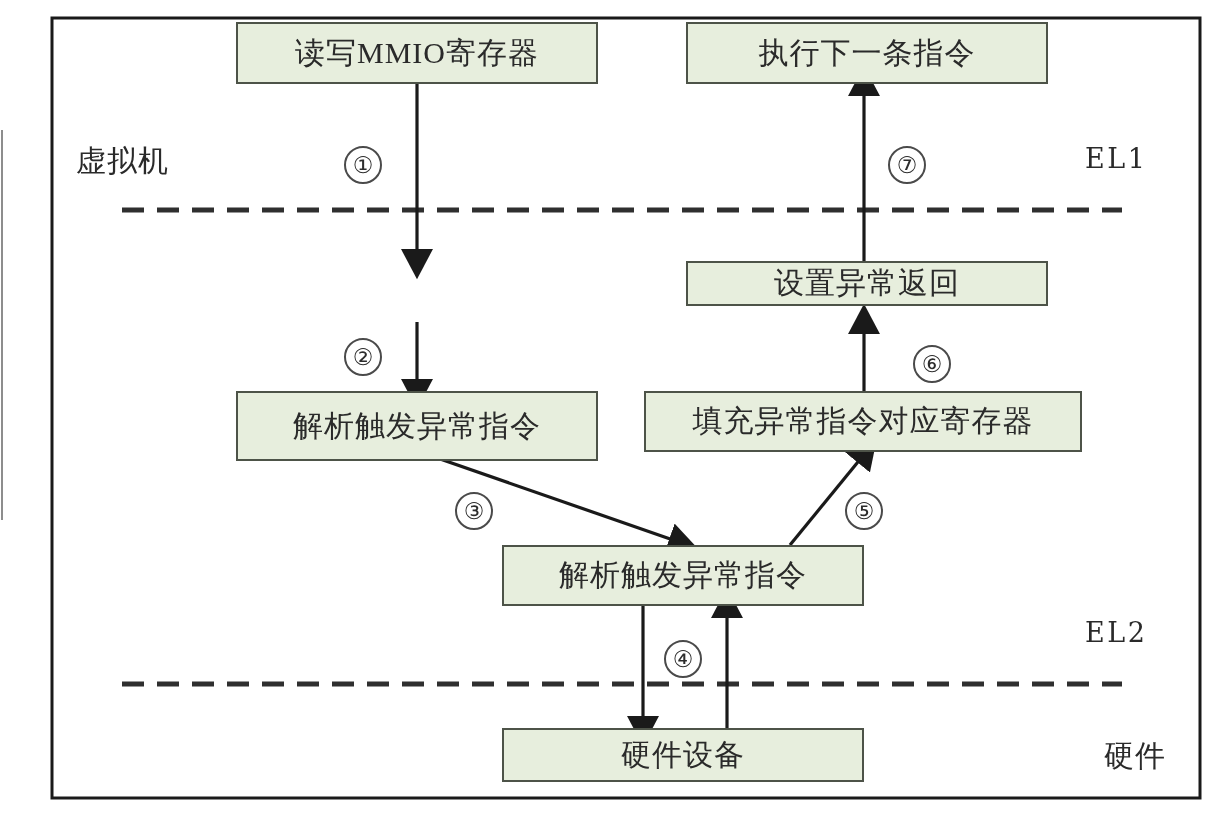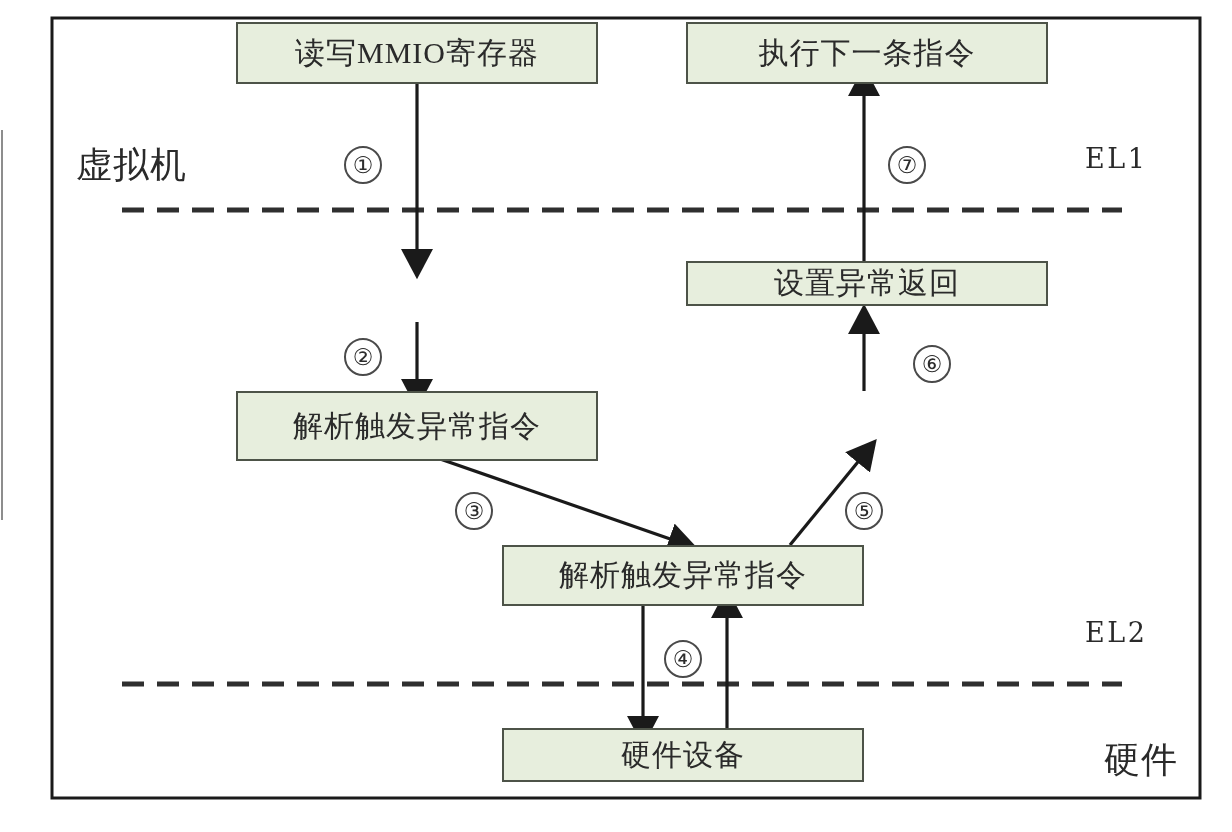--- a/index.html
+++ b/index.html
@@ -43,21 +43,21 @@
     z-index: 3;
   }
   .zone-label {
     position: absolute;
     color: #2a2a2a;
     white-space: nowrap;
     z-index: 3;
   }
   .zone-label.cjk {
     font-family: Liberation Sans, sans-serif;
-    font-size: 36px;
+    font-size: 30px;
     letter-spacing: 1px;
   }
   .zone-label.mono {
     font-family: "DejaVu Serif", "Liberation Serif", serif;
     font-size: 27px;
     letter-spacing: 2.5px;
   }
   .step-marker {
     position: absolute;
     width: 34px;
@@ -126,20 +126,23 @@
 
 
   <div class="node-box" style="left:686px; top:261px; width:362px; height:45px;">
     <span>设置异常返回</span>
   </div>
 
   <div class="node-box" style="left:236px; top:391px; width:362px; height:70px;">
     <span>解析触发异常指令</span>
   </div>
 
+  <div class="node-box" style="left:644px; top:391px; width:438px; height:61px;">
+    <span>填充异常指令对应寄存器</span>
+  </div>
 
   <div class="node-box" style="left:502px; top:545px; width:362px; height:61px;">
     <span>解析触发异常指令</span>
   </div>
 
   <div class="node-box" style="left:502px; top:728px; width:362px; height:54px;">
     <span>硬件设备</span>
   </div>
 
   <div class="zone-label cjk" style="left:76px; top:141px;">虚拟机</div>

